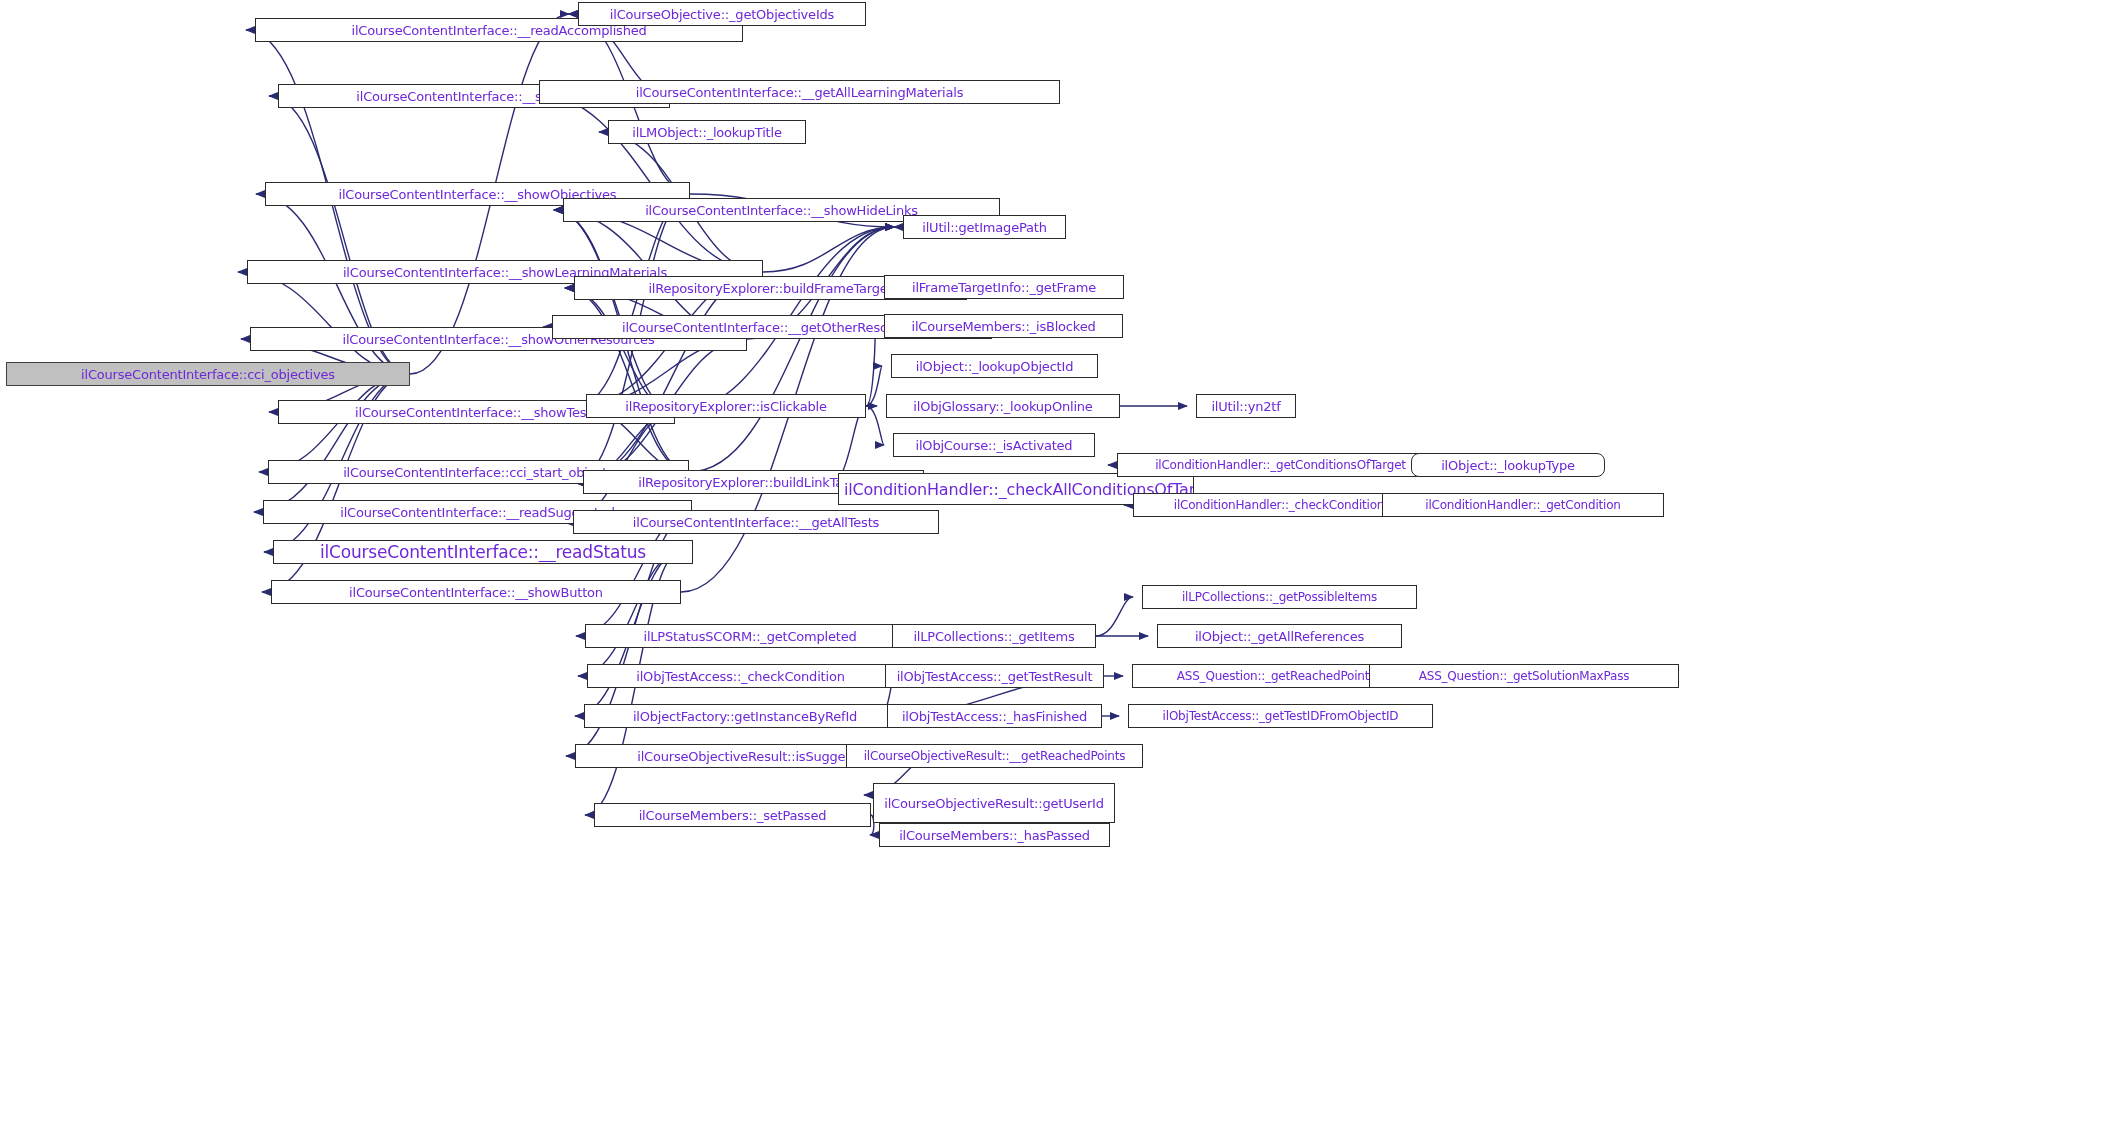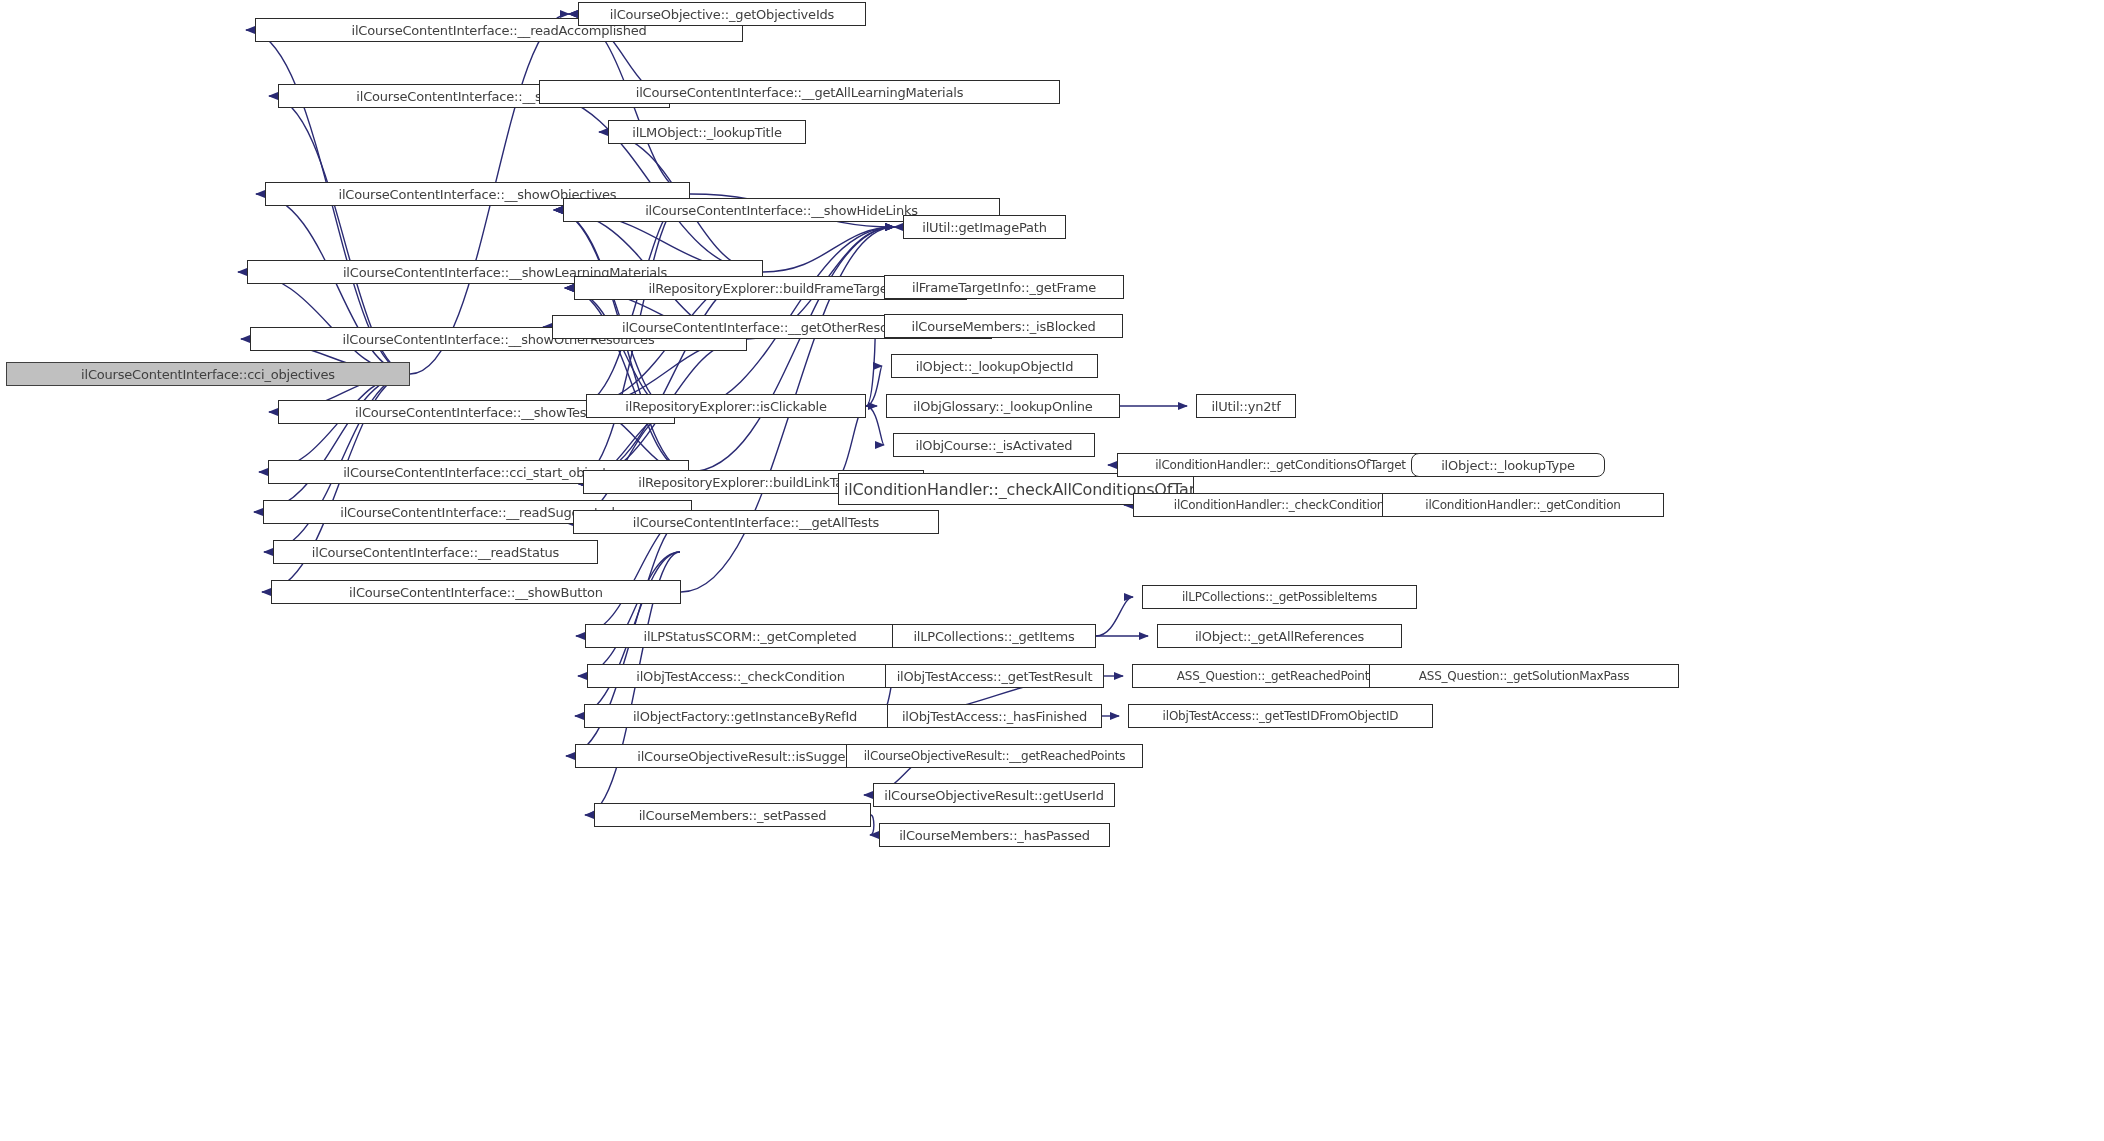--- a/index.html
+++ b/index.html
@@ -1,20 +1,20 @@
 <!DOCTYPE html>
 <html><head>
 <meta charset="utf-8">
 <style>
   html,body{margin:0;padding:0;background:#ffffff;}
   #canvas{position:relative;width:2104px;height:1141px;background:#ffffff;
           font-family:"DejaVu Sans","Liberation Sans",sans-serif;overflow:hidden;}
   #edges{position:absolute;left:0;top:0;width:2104px;height:1141px;}
   .node{position:absolute;box-sizing:border-box;border:1px solid #2b2b2b;
-        background:#ffffff;color:#404040;display:flex;align-items:center;
+        background:#ffffff;color:#6d28d9;display:flex;align-items:center;
         justify-content:center;white-space:nowrap;letter-spacing:-0.2px;}
   .node.root{background:#c0c0c0;border-color:#404040;}
   .node span{display:block;padding:0 5px;overflow:hidden;}
 </style>
 </head>
 <body>
 
 <div id="canvas">
   <svg id="edges" xmlns="http://www.w3.org/2000/svg" viewBox="0 0 2104 1141">
     <defs>
@@ -119,21 +119,21 @@
       </div>
       <div class="node" style="left: 278px; top: 400px; width: 397px; height: 24px; font-size: 13px;">
         <span>ilCourseContentInterface::__showTests</span>
       </div>
       <div class="node" style="left: 268px; top: 460px; width: 421px; height: 24px; font-size: 13px;">
         <span>ilCourseContentInterface::cci_start_objects</span>
       </div>
       <div class="node" style="left: 263px; top: 500px; width: 429px; height: 24px; font-size: 13px;">
         <span>ilCourseContentInterface::__readSuggested</span>
       </div>
-      <div class="node" style="left: 273px; top: 540px; width: 325px; height: 24px; font-size: 13px; text-align: center;">
+      <div class="node" style="left: 273px; top: 540px; width: 420px; height: 24px; font-size: 17px; text-align: center;">
         <span>ilCourseContentInterface::__readStatus</span>
       </div>
       <div class="node" style="left: 271px; top: 580px; width: 410px; height: 24px; font-size: 13px;">
         <span>ilCourseContentInterface::__showButton</span>
       </div>
       <div class="node" style="left: 578px; top: 2px; width: 288px; height: 24px; font-size: 13px;">
         <span>ilCourseObjective::_getObjectiveIds</span>
       </div>
       <div class="node" style="left: 539px; top: 80px; width: 521px; height: 24px; font-size: 13px;">
         <span>ilCourseContentInterface::__getAllLearningMaterials</span>
@@ -200,21 +200,21 @@
       </div>
       <div class="node" style="left: 885px; top: 664px; width: 219px; height: 24px; font-size: 13px;">
         <span>ilObjTestAccess::_getTestResult</span>
       </div>
       <div class="node" style="left: 887px; top: 704px; width: 215px; height: 24px; font-size: 13px; align-items: center;">
         <span>ilObjTestAccess::_hasFinished</span>
       </div>
       <div class="node" style="left: 846px; top: 744px; width: 297px; height: 24px; font-size: 12px;">
         <span>ilCourseObjectiveResult::__getReachedPoints</span>
       </div>
-      <div class="node" style="left: 873px; top: 783px; width: 242px; height: 24px; font-size: 13px;">
+      <div class="node" style="left: 873px; top: 783px; width: 242px; height: 40px; font-size: 13px;">
         <span>ilCourseObjectiveResult::getUserId</span>
       </div>
       <div class="node" style="left: 879px; top: 823px; width: 231px; height: 24px; font-size: 13px;">
         <span>ilCourseMembers::_hasPassed</span>
       </div>
       <div class="node" style="left: 1196px; top: 394px; width: 100px; height: 24px; font-size: 13px;">
         <span>ilUtil::yn2tf</span>
       </div>
       <div class="node" style="left: 1117px; top: 453px; width: 327px; height: 24px; font-size: 12px;">
         <span>ilConditionHandler::_getConditionsOfTarget</span>

